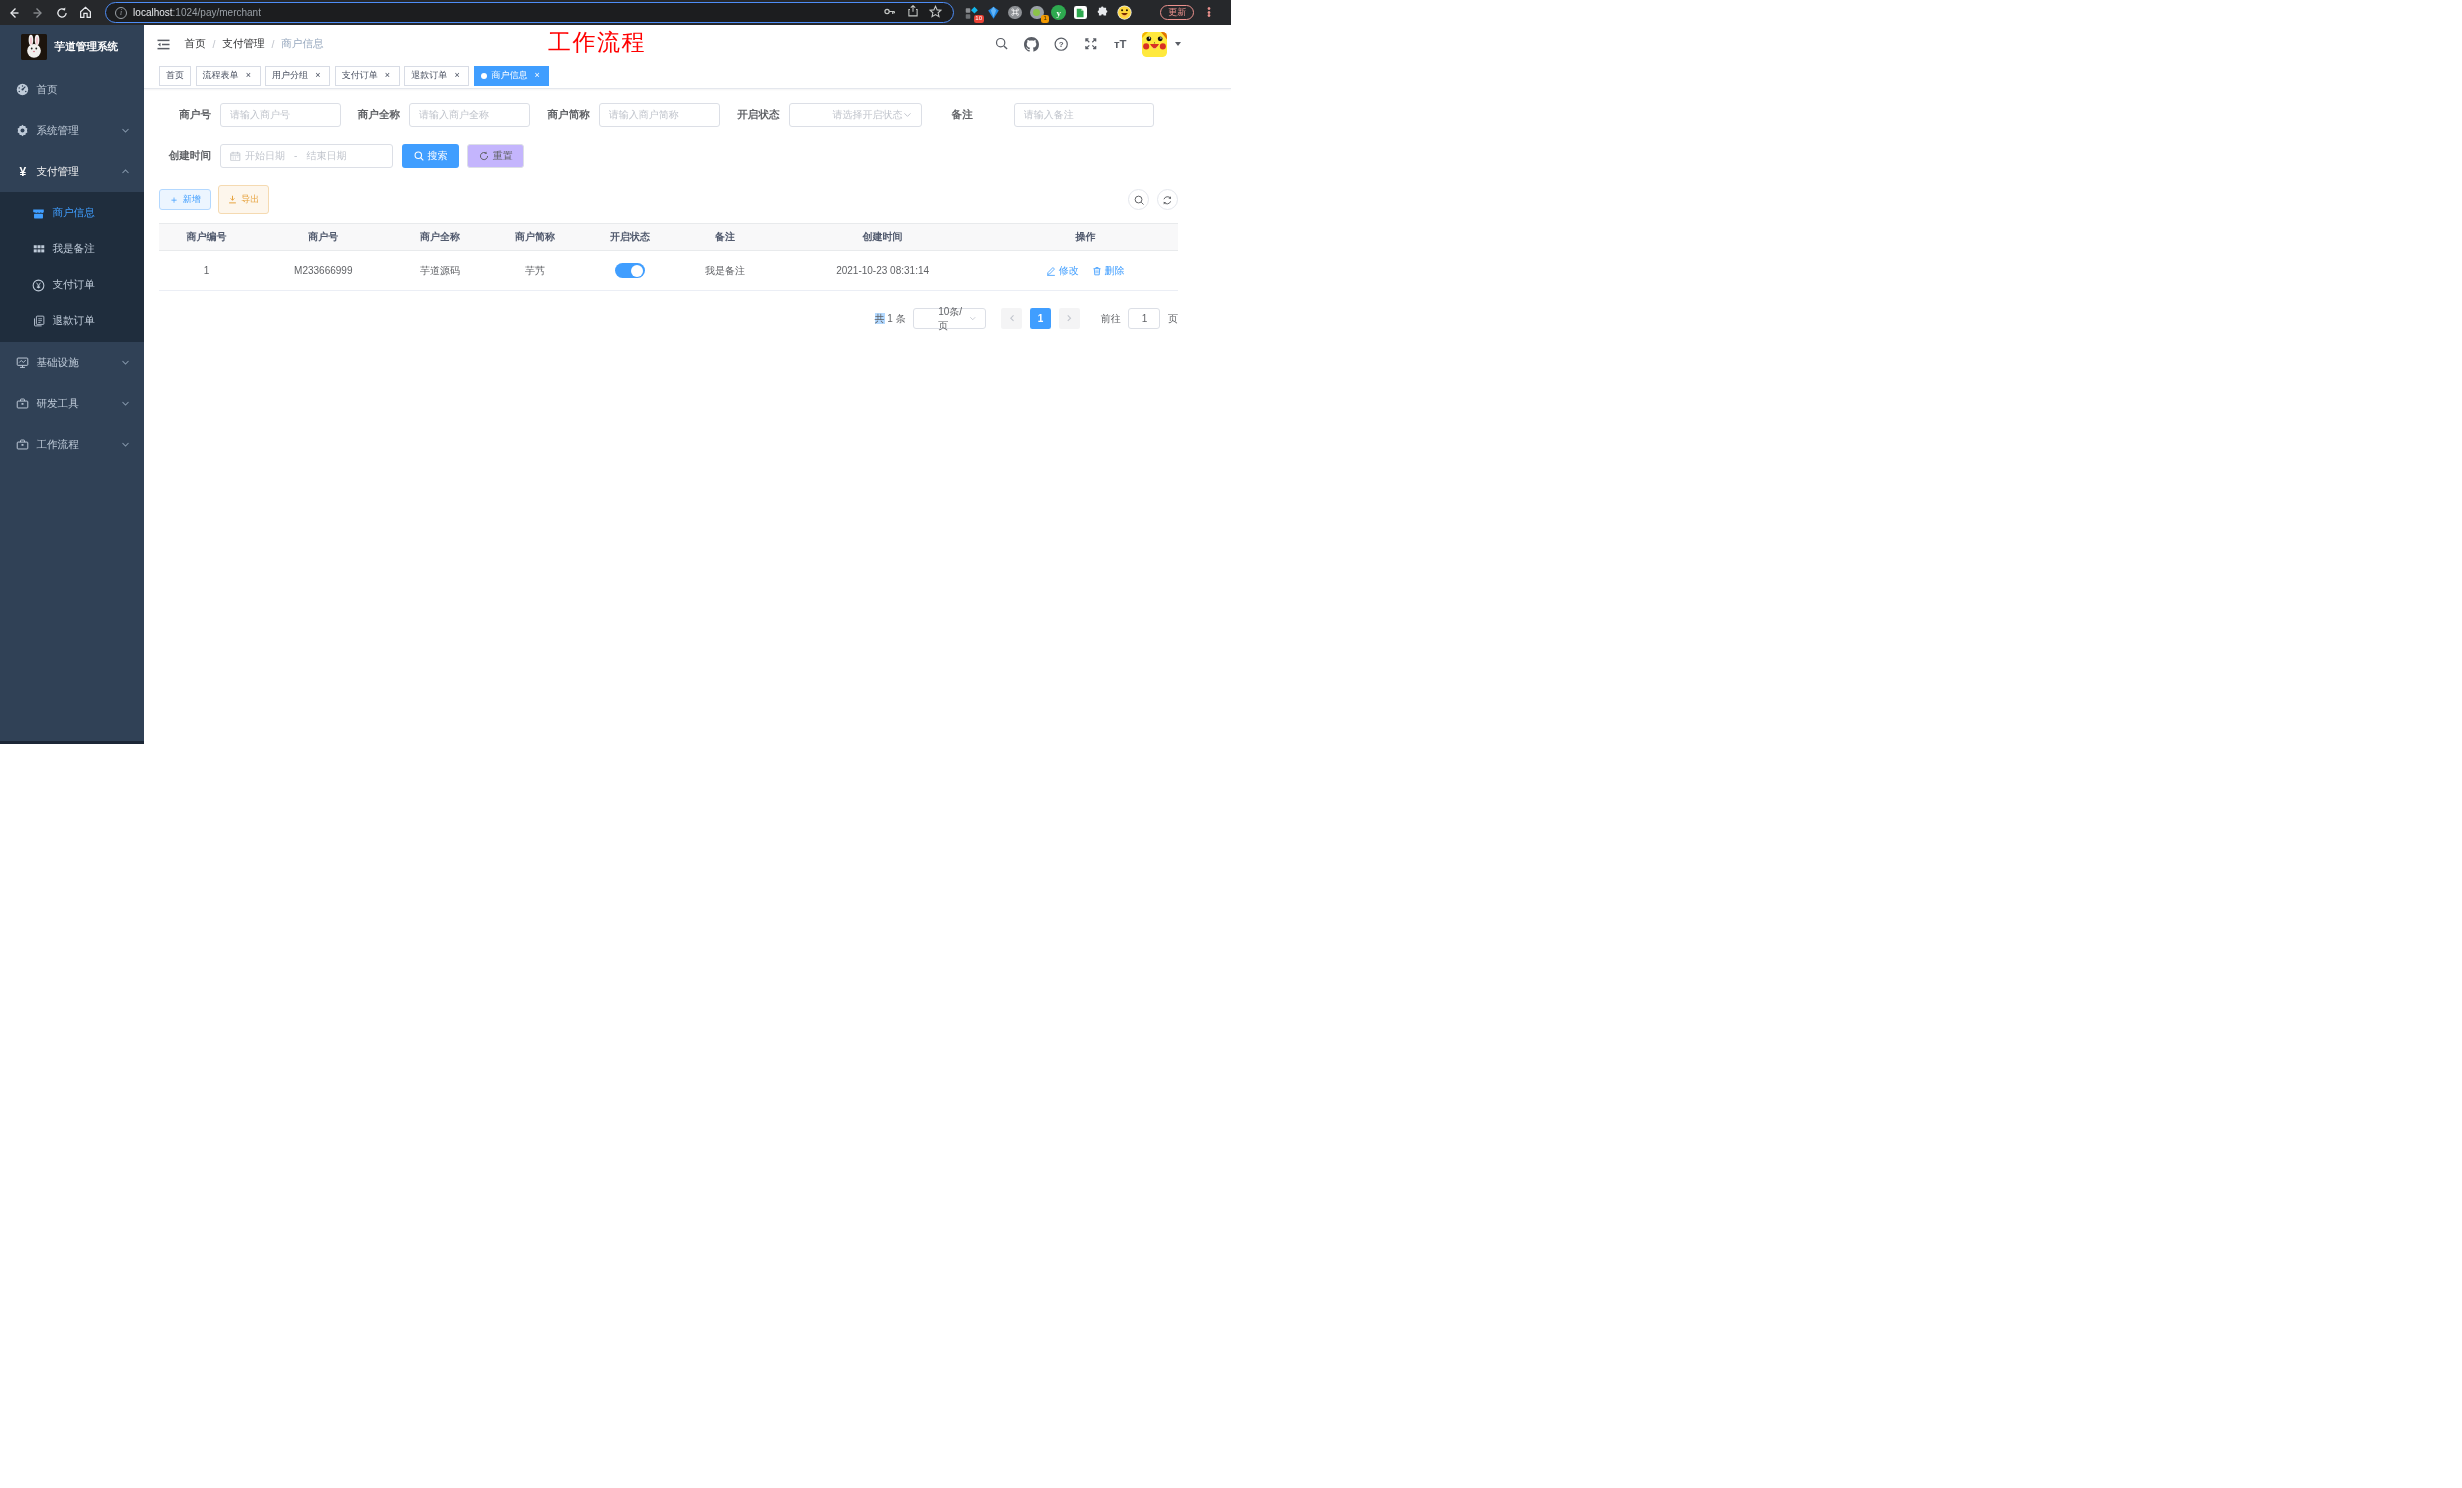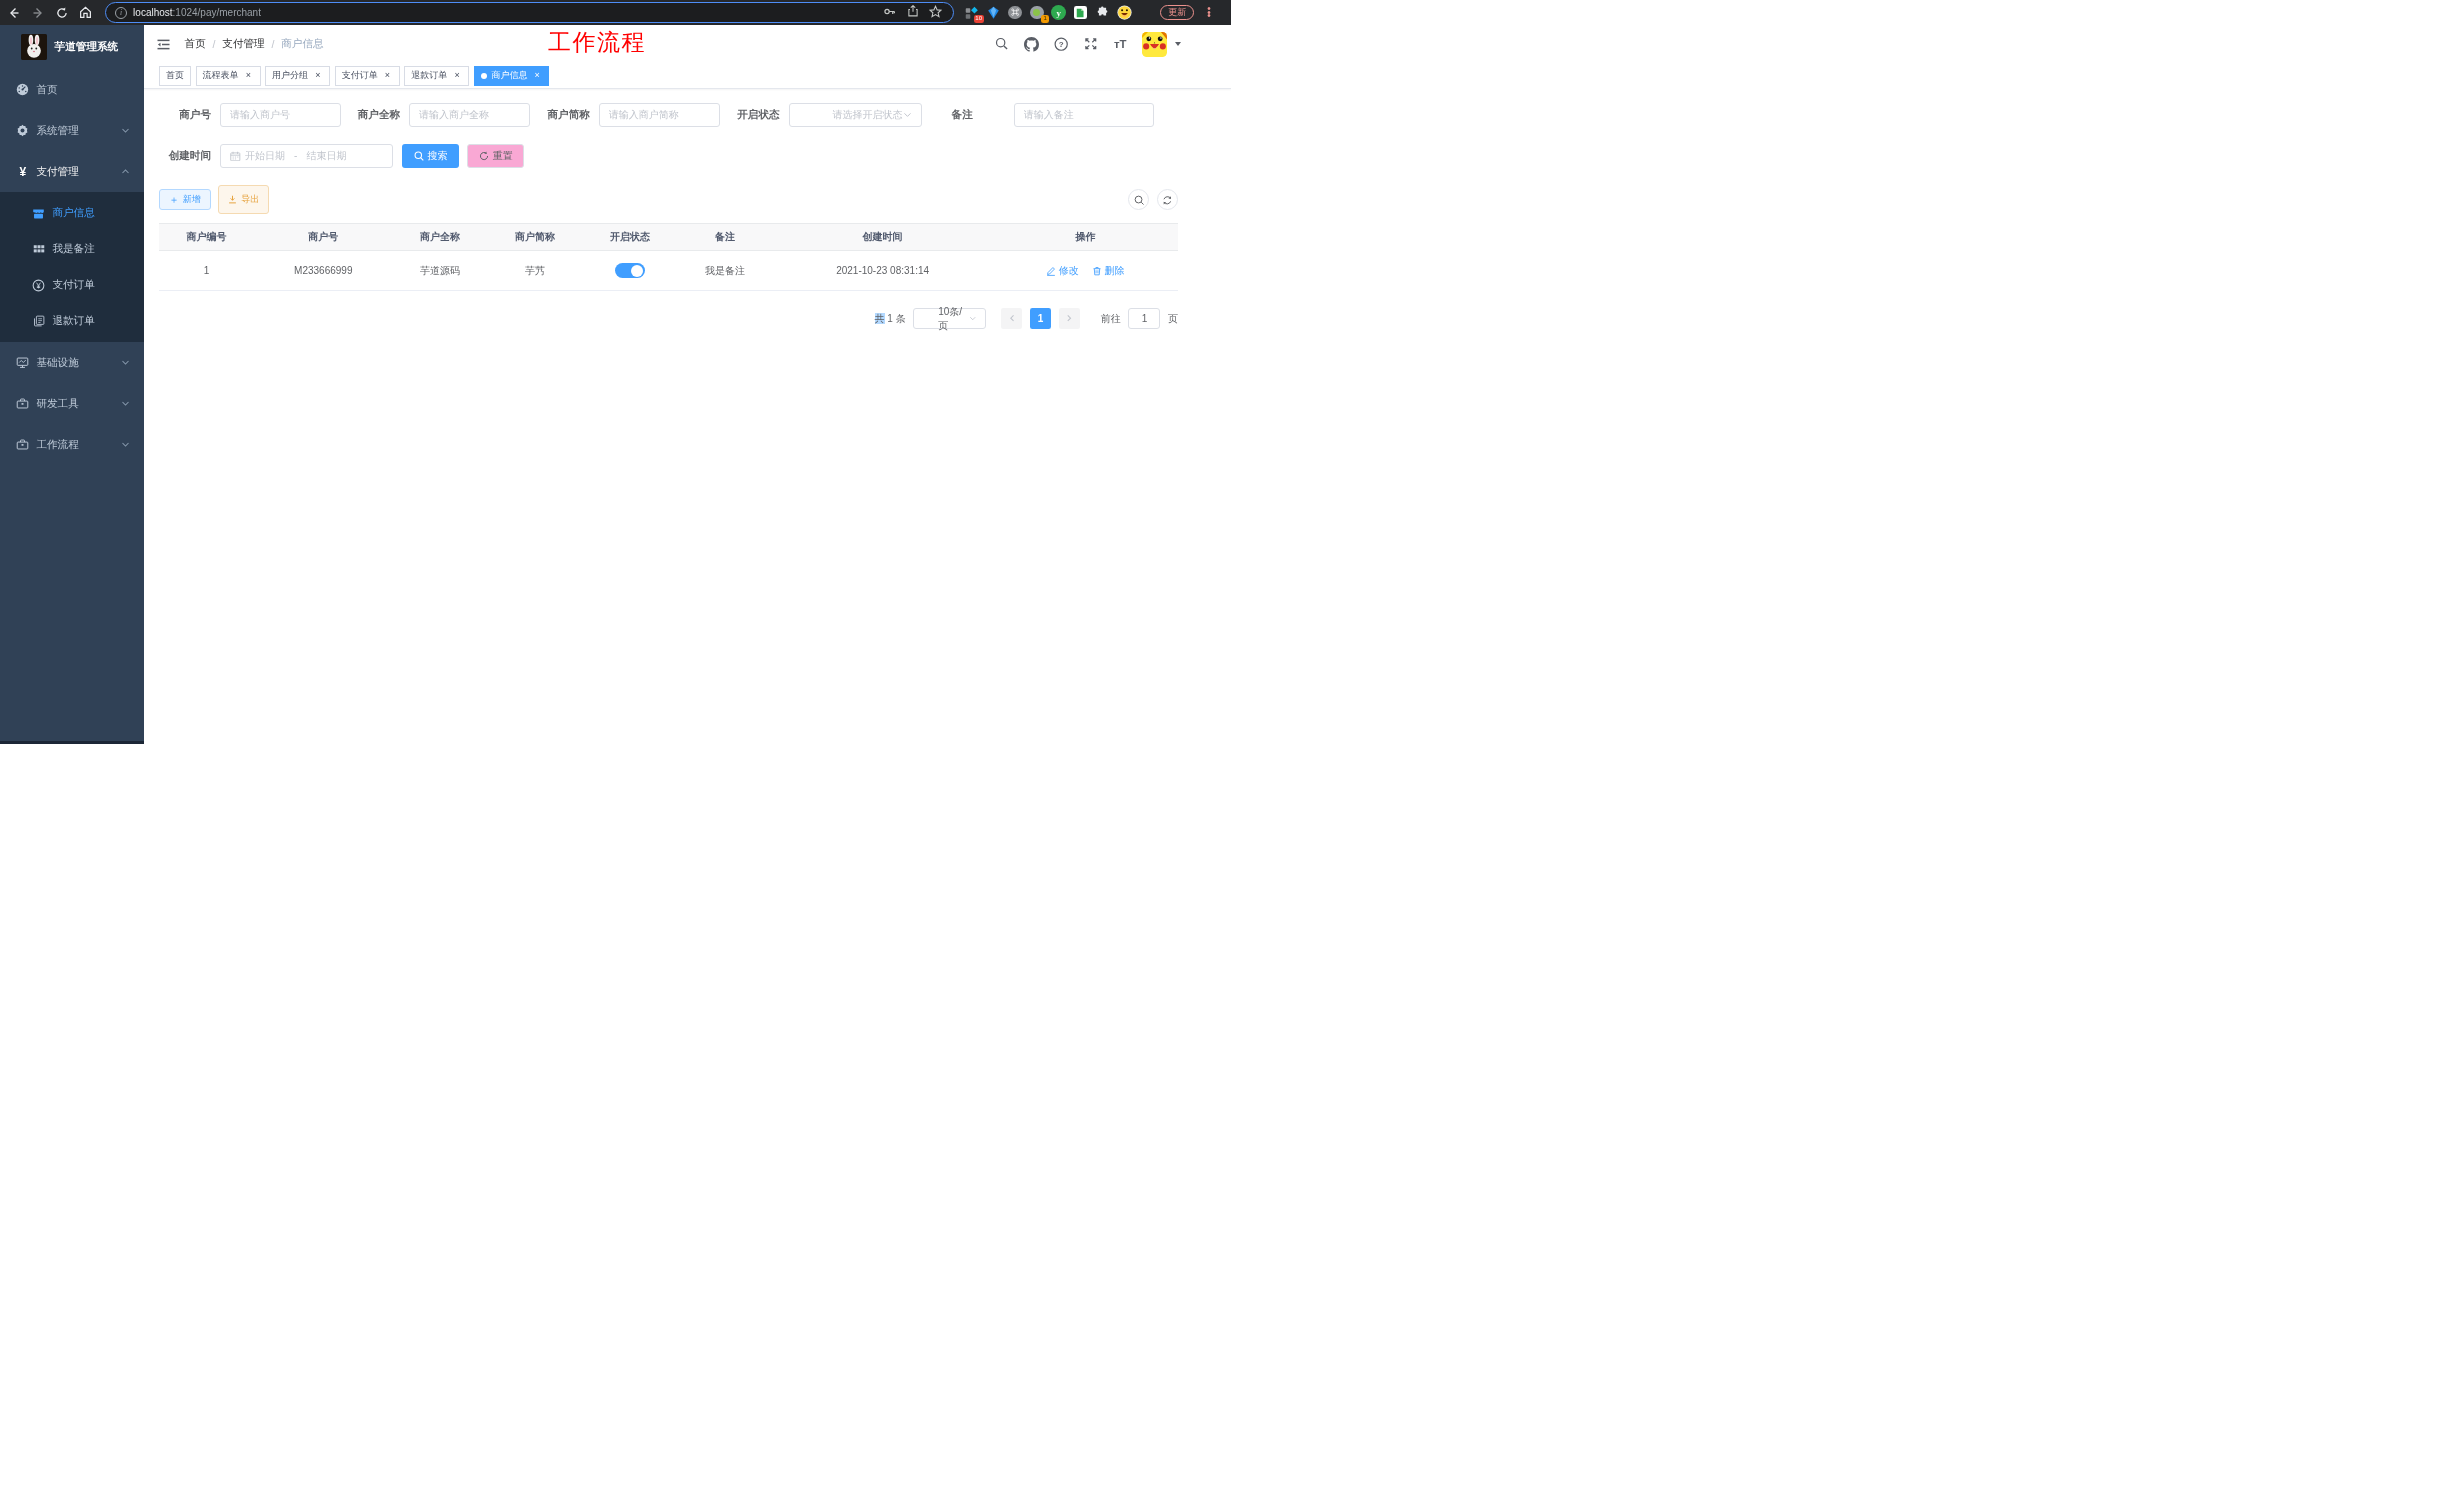--- a/index.html
+++ b/index.html
@@ -64,21 +64,21 @@
   .w68 { width:61px; }
   .finput { height:24px; border:0.8px solid #dcdfe6; border-radius:3px; font-size:10px; color:#606266; padding:0 9px; background:#fff; display:flex; align-items:center; }
   .finput input { border:none; outline:none; width:100%; font-size:10px; color:#606266; font-family:inherit; background:transparent; }
   .finput input::placeholder { color:#c0c4cc; }
   .ph { color:#c0c4cc; }
   .select { justify-content:flex-end; cursor:pointer;padding-left:24px; }
   .daterange { width:173px; gap:4.5px; }
   .daterange .dsep { color:#c0c4cc; margin:0 4.5px; }
   .btn { height:24px; border-radius:3px; font-size:10px; display:inline-flex; align-items:center; justify-content:center; padding:0 10.6px; cursor:pointer; border:0.8px solid transparent; gap:3.8px; white-space:nowrap; }
   .btn-primary { background:#409eff; color:#fff; }
-  .btn-default { background:#f9a8d4; border-color:#dcdfe6; color:#606266; }
+  .btn-default { background:#c4b5fd; border-color:#dcdfe6; color:#606266; }
   .btn-plain-primary { background:#ecf5ff; border-color:#b3d8ff; color:#409eff; height:21px; padding:0 9px; font-size:9px; }
   .btn-plain-warning { background:#fdf6ec; border-color:#f5dab1; color:#e6a23c; height:29px; padding:0 9px; font-size:9px; }
   .toolbar { display:flex; align-items:center; margin-bottom:9px; }
   .toolbar-right { margin-left:auto; display:flex; gap:7.6px; }
   .circle-btn { width:21px; height:21px; border-radius:50%; border:0.8px solid #e4e7ed; background:#fff; display:flex; align-items:center; justify-content:center; cursor:pointer; color:#606266; }
 
   
   table { width:100%; border-collapse:collapse; }
   thead th { background:#f8f8f9; color:#515a6e; font-size:10px; font-weight:700; height:27px; text-align:center; border-bottom:0.8px solid #e8eaec; border-top:0.8px solid #e8eaec; }
   tbody td { font-size:10px; color:#606266; height:40px; text-align:center; border-bottom:0.8px solid #ebeef5; }

